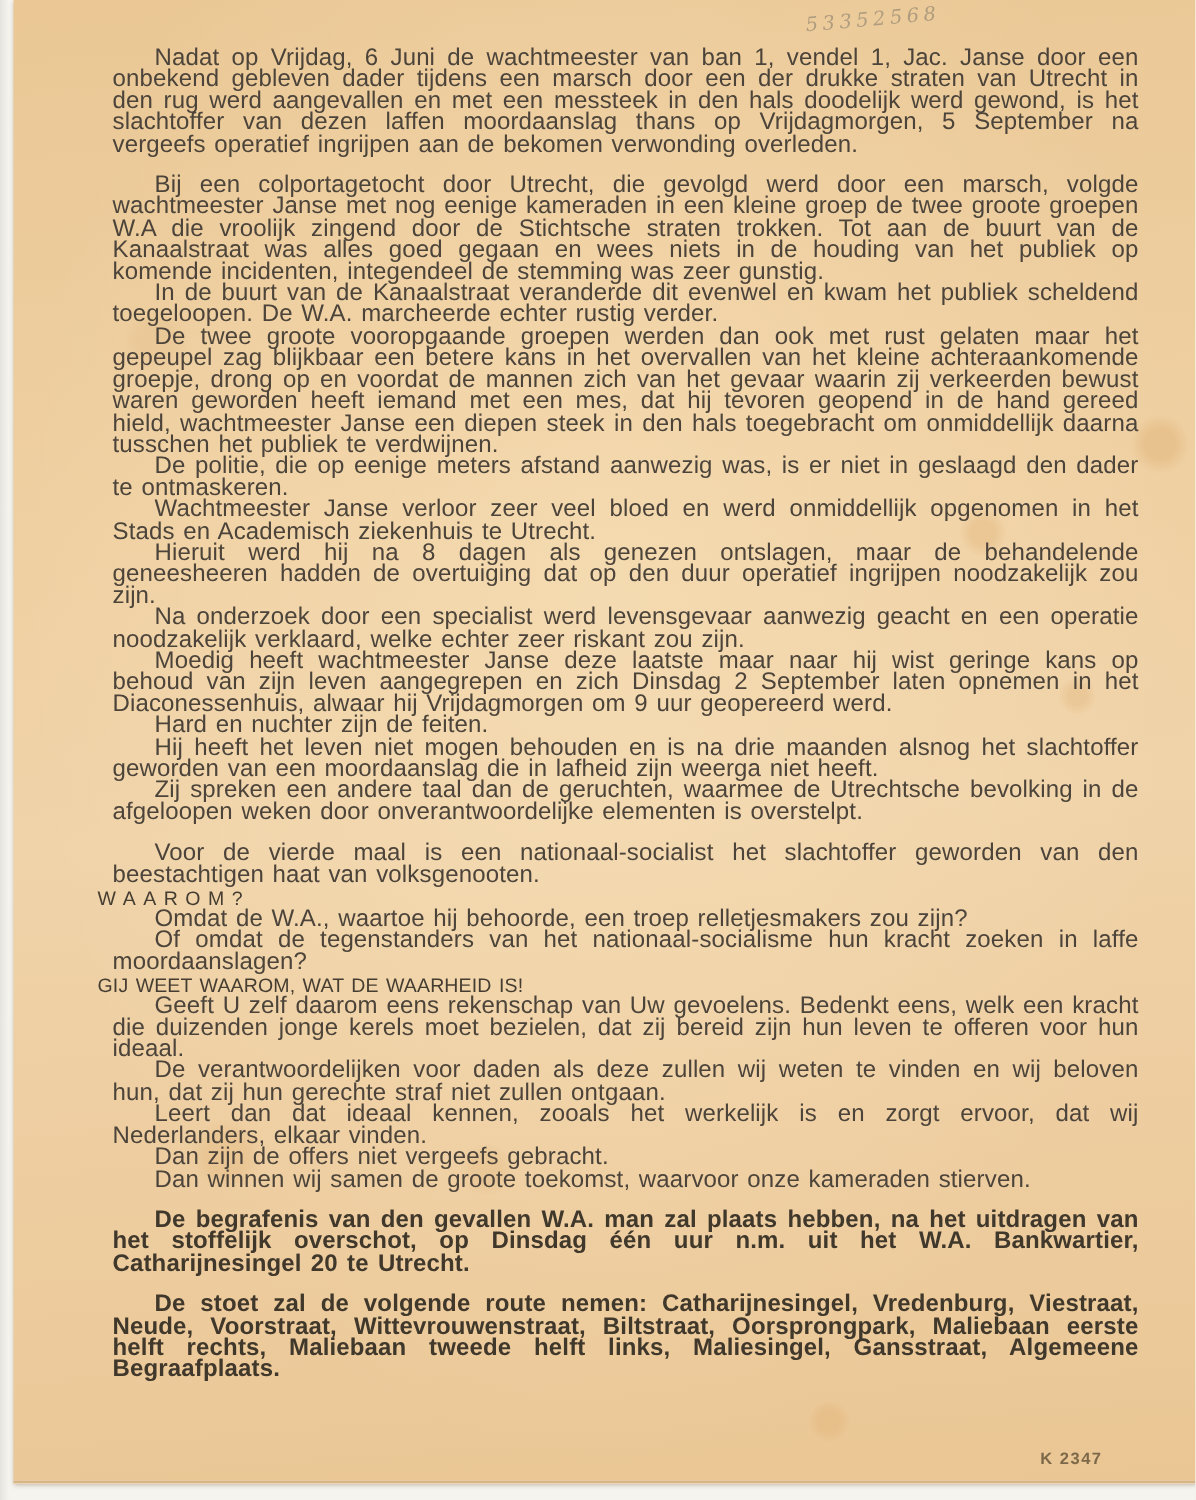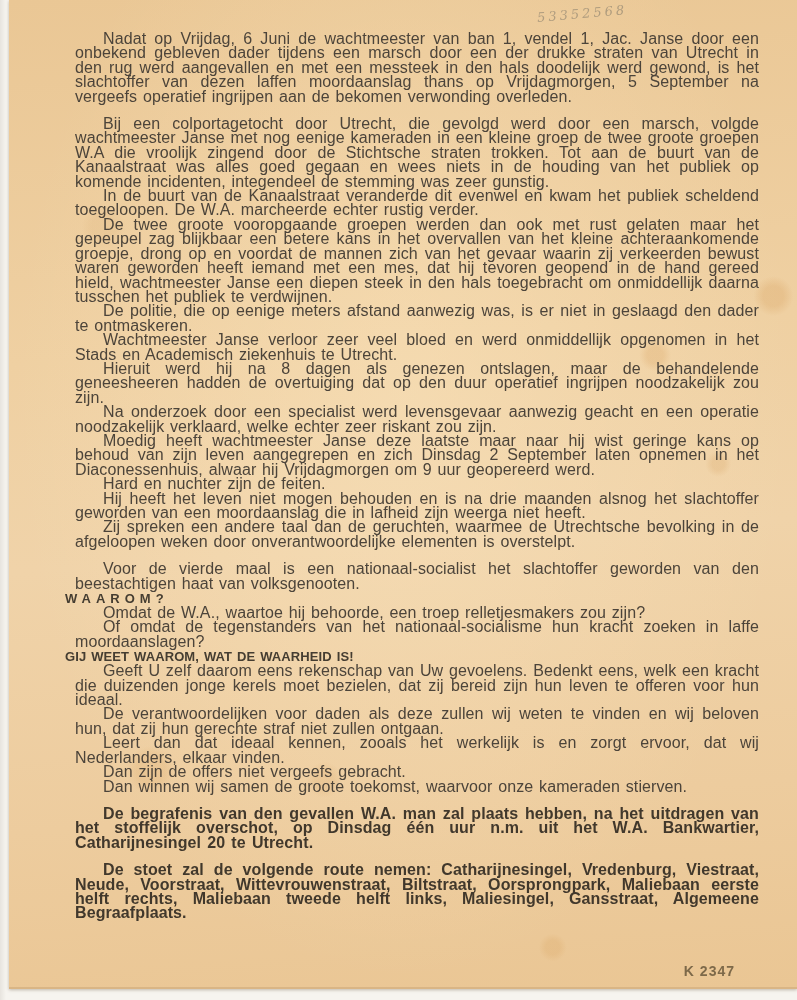--- a/index.html
+++ b/index.html
@@ -63,41 +63,41 @@
   .doc-body p.gap { margin-top: 13px; }
   .doc-body p.bold {
     font-weight: 700;
     color: #41382c;
     word-spacing: 1.6px;
   }
   .doc-body p.shout {
     text-indent: 0;
     font-size: 13px;
     line-height: 15px;
-    font-weight: 700;
+    font-weight: 400;
     margin-left: -10px;
     color: #453d31;
   }
   .doc-body p.spaced { letter-spacing: 5px; }
   .handwriting {
     position: absolute;
     top: 6px;
     right: 170px;
     font-family: "DejaVu Serif", serif;
     font-style: italic;
     font-size: 13px;
     letter-spacing: 3px;
     color: rgba(125,118,104,0.55);
     transform: rotate(-5deg);
   }
   .footer-code {
     position: absolute;
     right: 62px;
     bottom: 8px;
-    font-size: 14px;
+    font-size: 11px;
     font-weight: 700;
     letter-spacing: 1px;
     color: #7d6949;
   }
 </style>
 </head>
 <body>
 
 <div class="scan-stage">
   <div class="paper">

